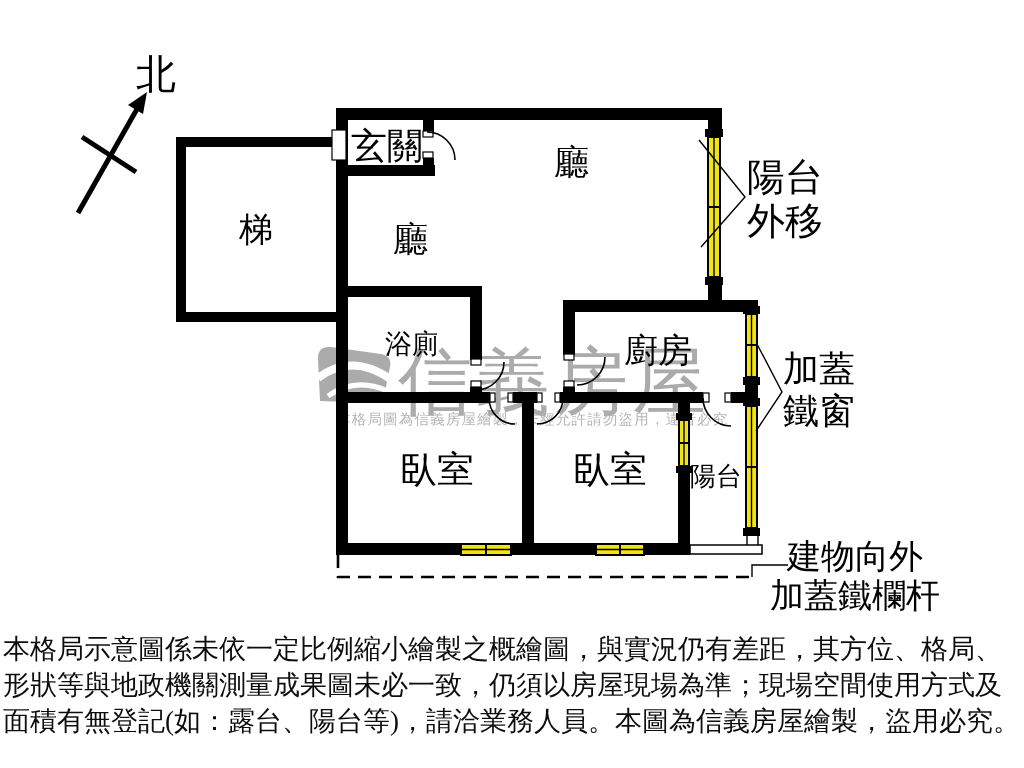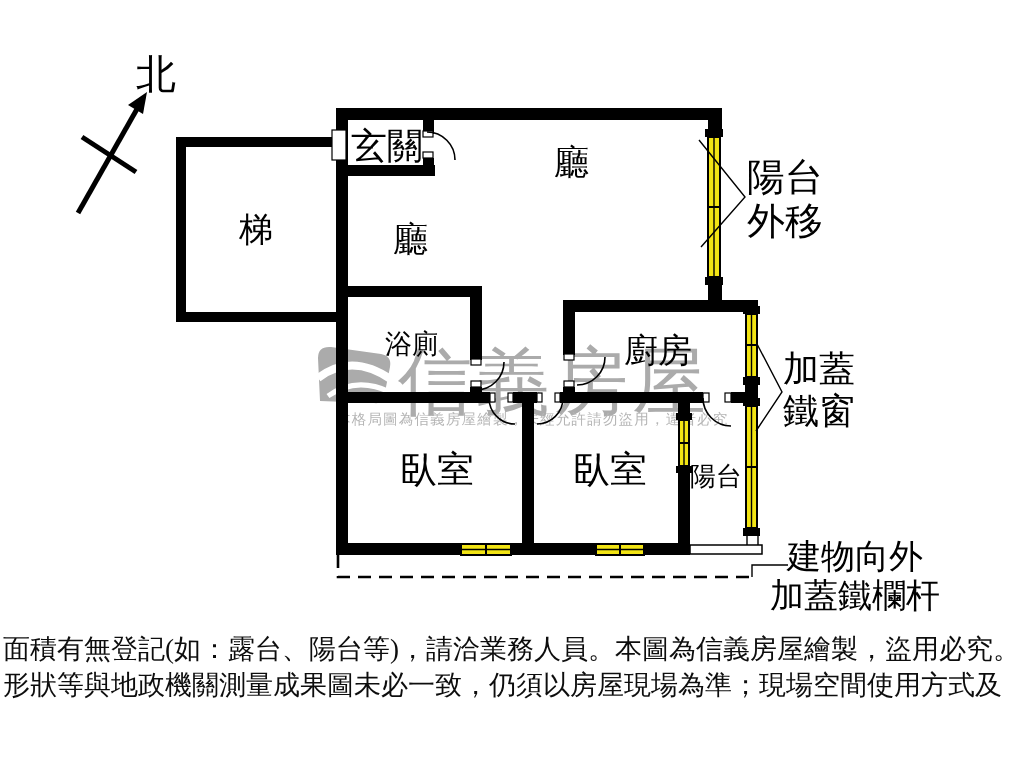--- a/index.html
+++ b/index.html
@@ -180,17 +180,18 @@
     <text class="roomlabel" x="783" y="381" font-size="36">加蓋</text>
     <text class="roomlabel" x="783" y="423" font-size="36">鐵窗</text>
     <text class="roomlabel" x="787" y="568" font-size="34">建物向外</text>
     <text class="roomlabel" x="770" y="607" font-size="34">加蓋鐵欄杆</text>
   </g>
 
 </svg>
 
 
 <div class="disclaimer">
+  <div>本格局示意圖係未依一定比例縮小繪製之概繪圖，與實況仍有差距，其方位、格局、</div>
+  <div>形狀等與地政機關測量成果圖未必一致，仍須以房屋現場為準；現場空間使用方式及</div>
   <div>面積有無登記(如：露台、陽台等)，請洽業務人員。本圖為信義房屋繪製，盜用必究。</div>
-  <div>形狀等與地政機關測量成果圖未必一致，仍須以房屋現場為準；現場空間使用方式及</div>
 </div>
 
 </div>
 
 </body></html>

